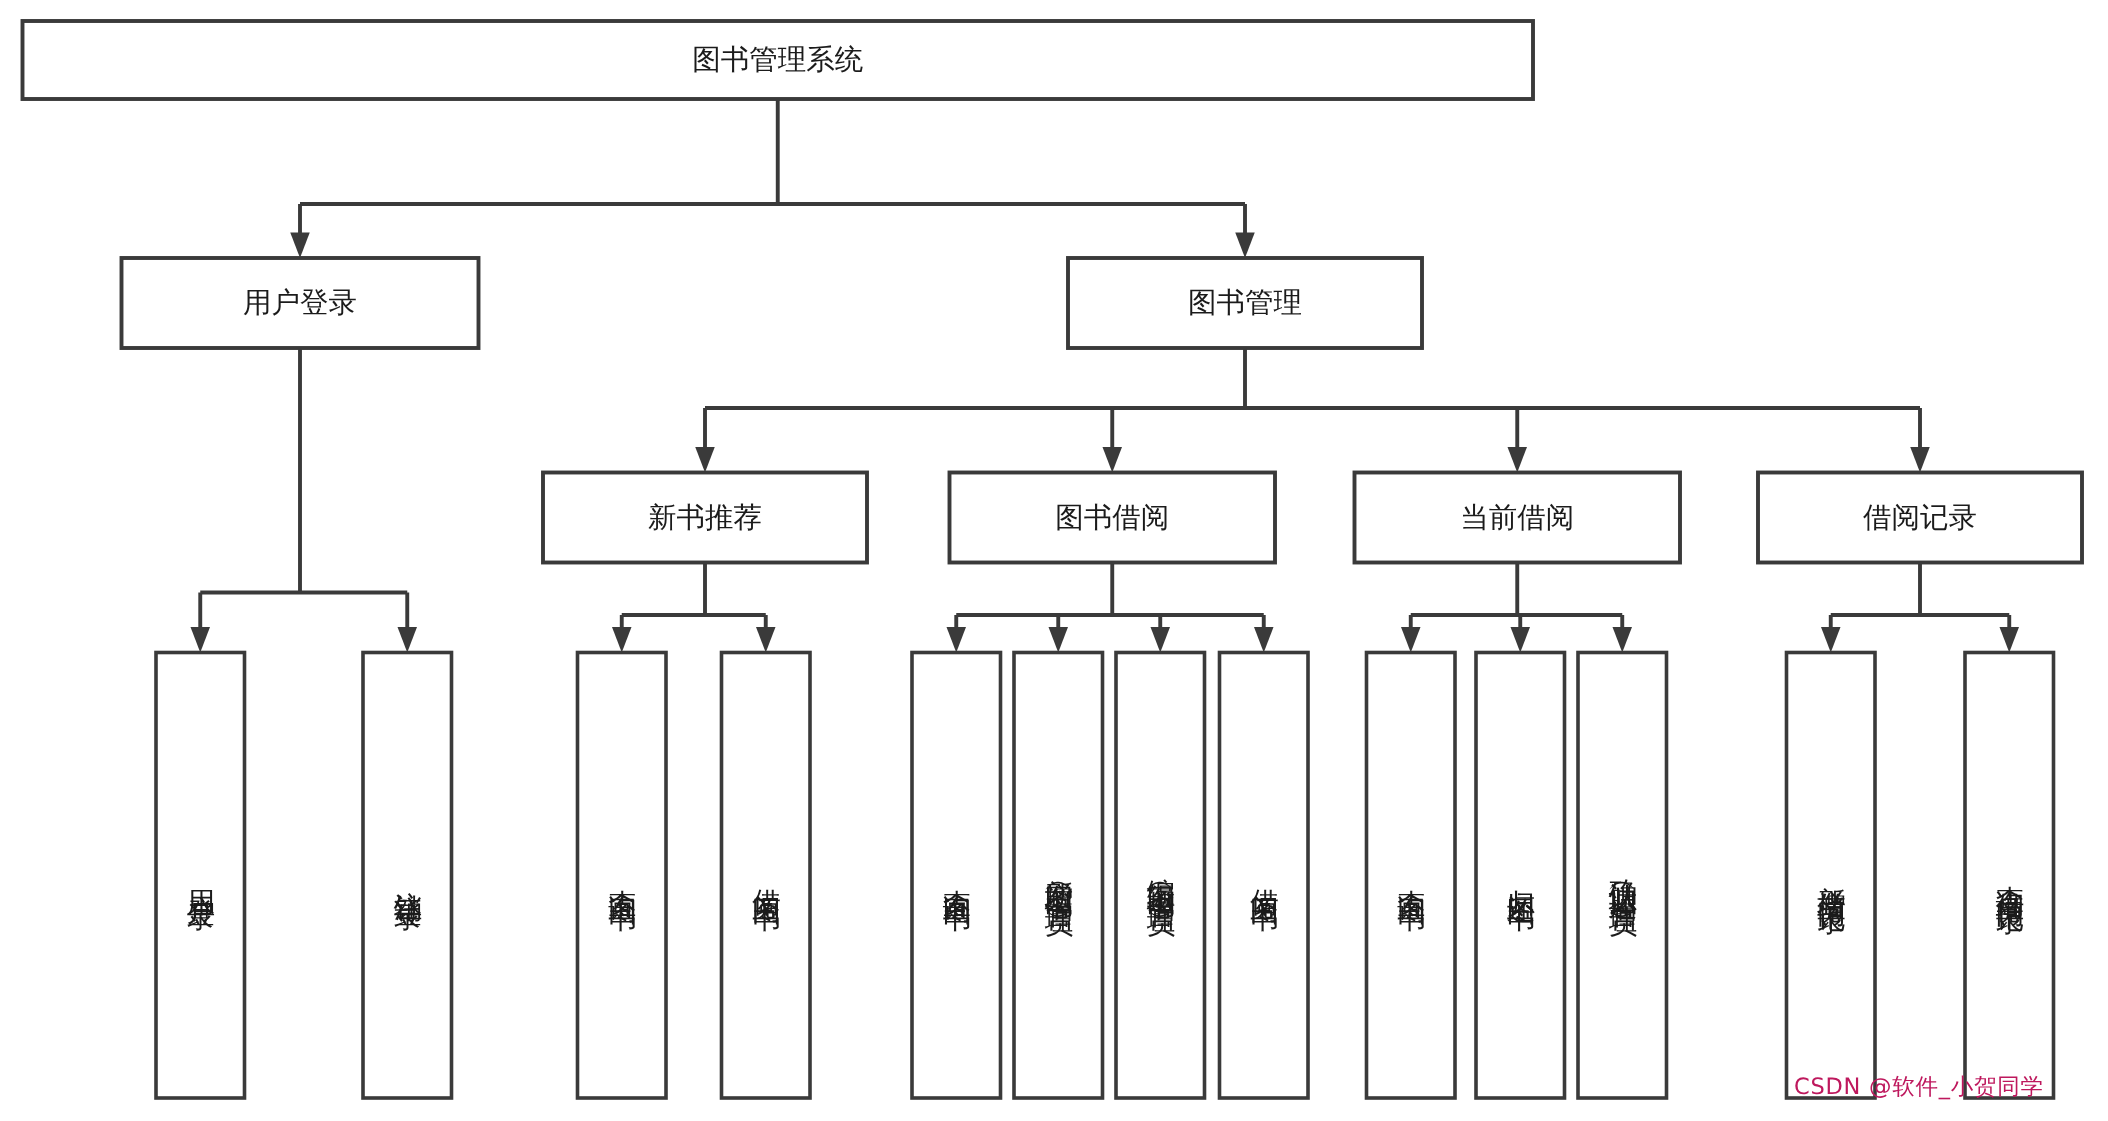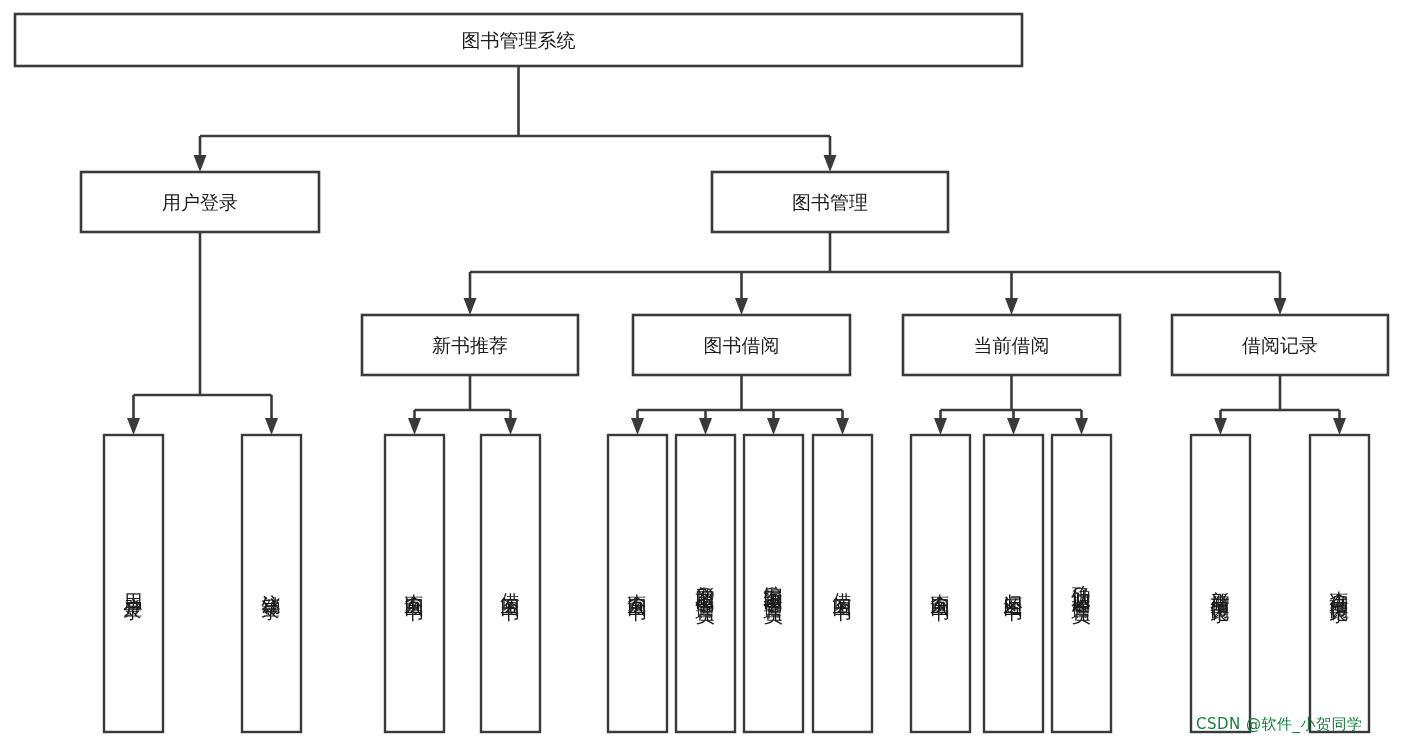--- a/index.html
+++ b/index.html
@@ -176,14 +176,14 @@
       <div class="leaf-label-wrap" style="left: 608px; top: 435px; width: 59px; height: 297px;">查询图书</div>
       <div class="leaf-label-wrap" style="left: 676px; top: 435px; width: 59px; height: 297px;">新增图书（管理员）</div>
       <div class="leaf-label-wrap" style="left: 744px; top: 435px; width: 59px; height: 297px;">编辑图书（管理员）</div>
       <div class="leaf-label-wrap" style="left: 813px; top: 435px; width: 59px; height: 297px;">借阅图书</div>
       <div class="leaf-label-wrap" style="left: 911px; top: 435px; width: 59px; height: 297px;">查询图书</div>
       <div class="leaf-label-wrap" style="left: 984px; top: 435px; width: 59px; height: 297px;">归还图书</div>
       <div class="leaf-label-wrap" style="left: 1052px; top: 435px; width: 59px; height: 297px;">确认归还（管理员）</div>
       <div class="leaf-label-wrap" style="left: 1191px; top: 435px; width: 59px; height: 297px;">新增借阅记录</div>
       <div class="leaf-label-wrap" style="left: 1310px; top: 435px; width: 59px; height: 297px;">查询借阅记录</div>
     </div>
-  <div class="watermark" style="left: 1196px; top: 715px; color: #15803d;">CSDN @软件_小贺同学</div>
+  <div class="watermark" style="left: 1196px; top: 715px; color: #be185d;">CSDN @软件_小贺同学</div>
 </div>
 
 </body></html>

